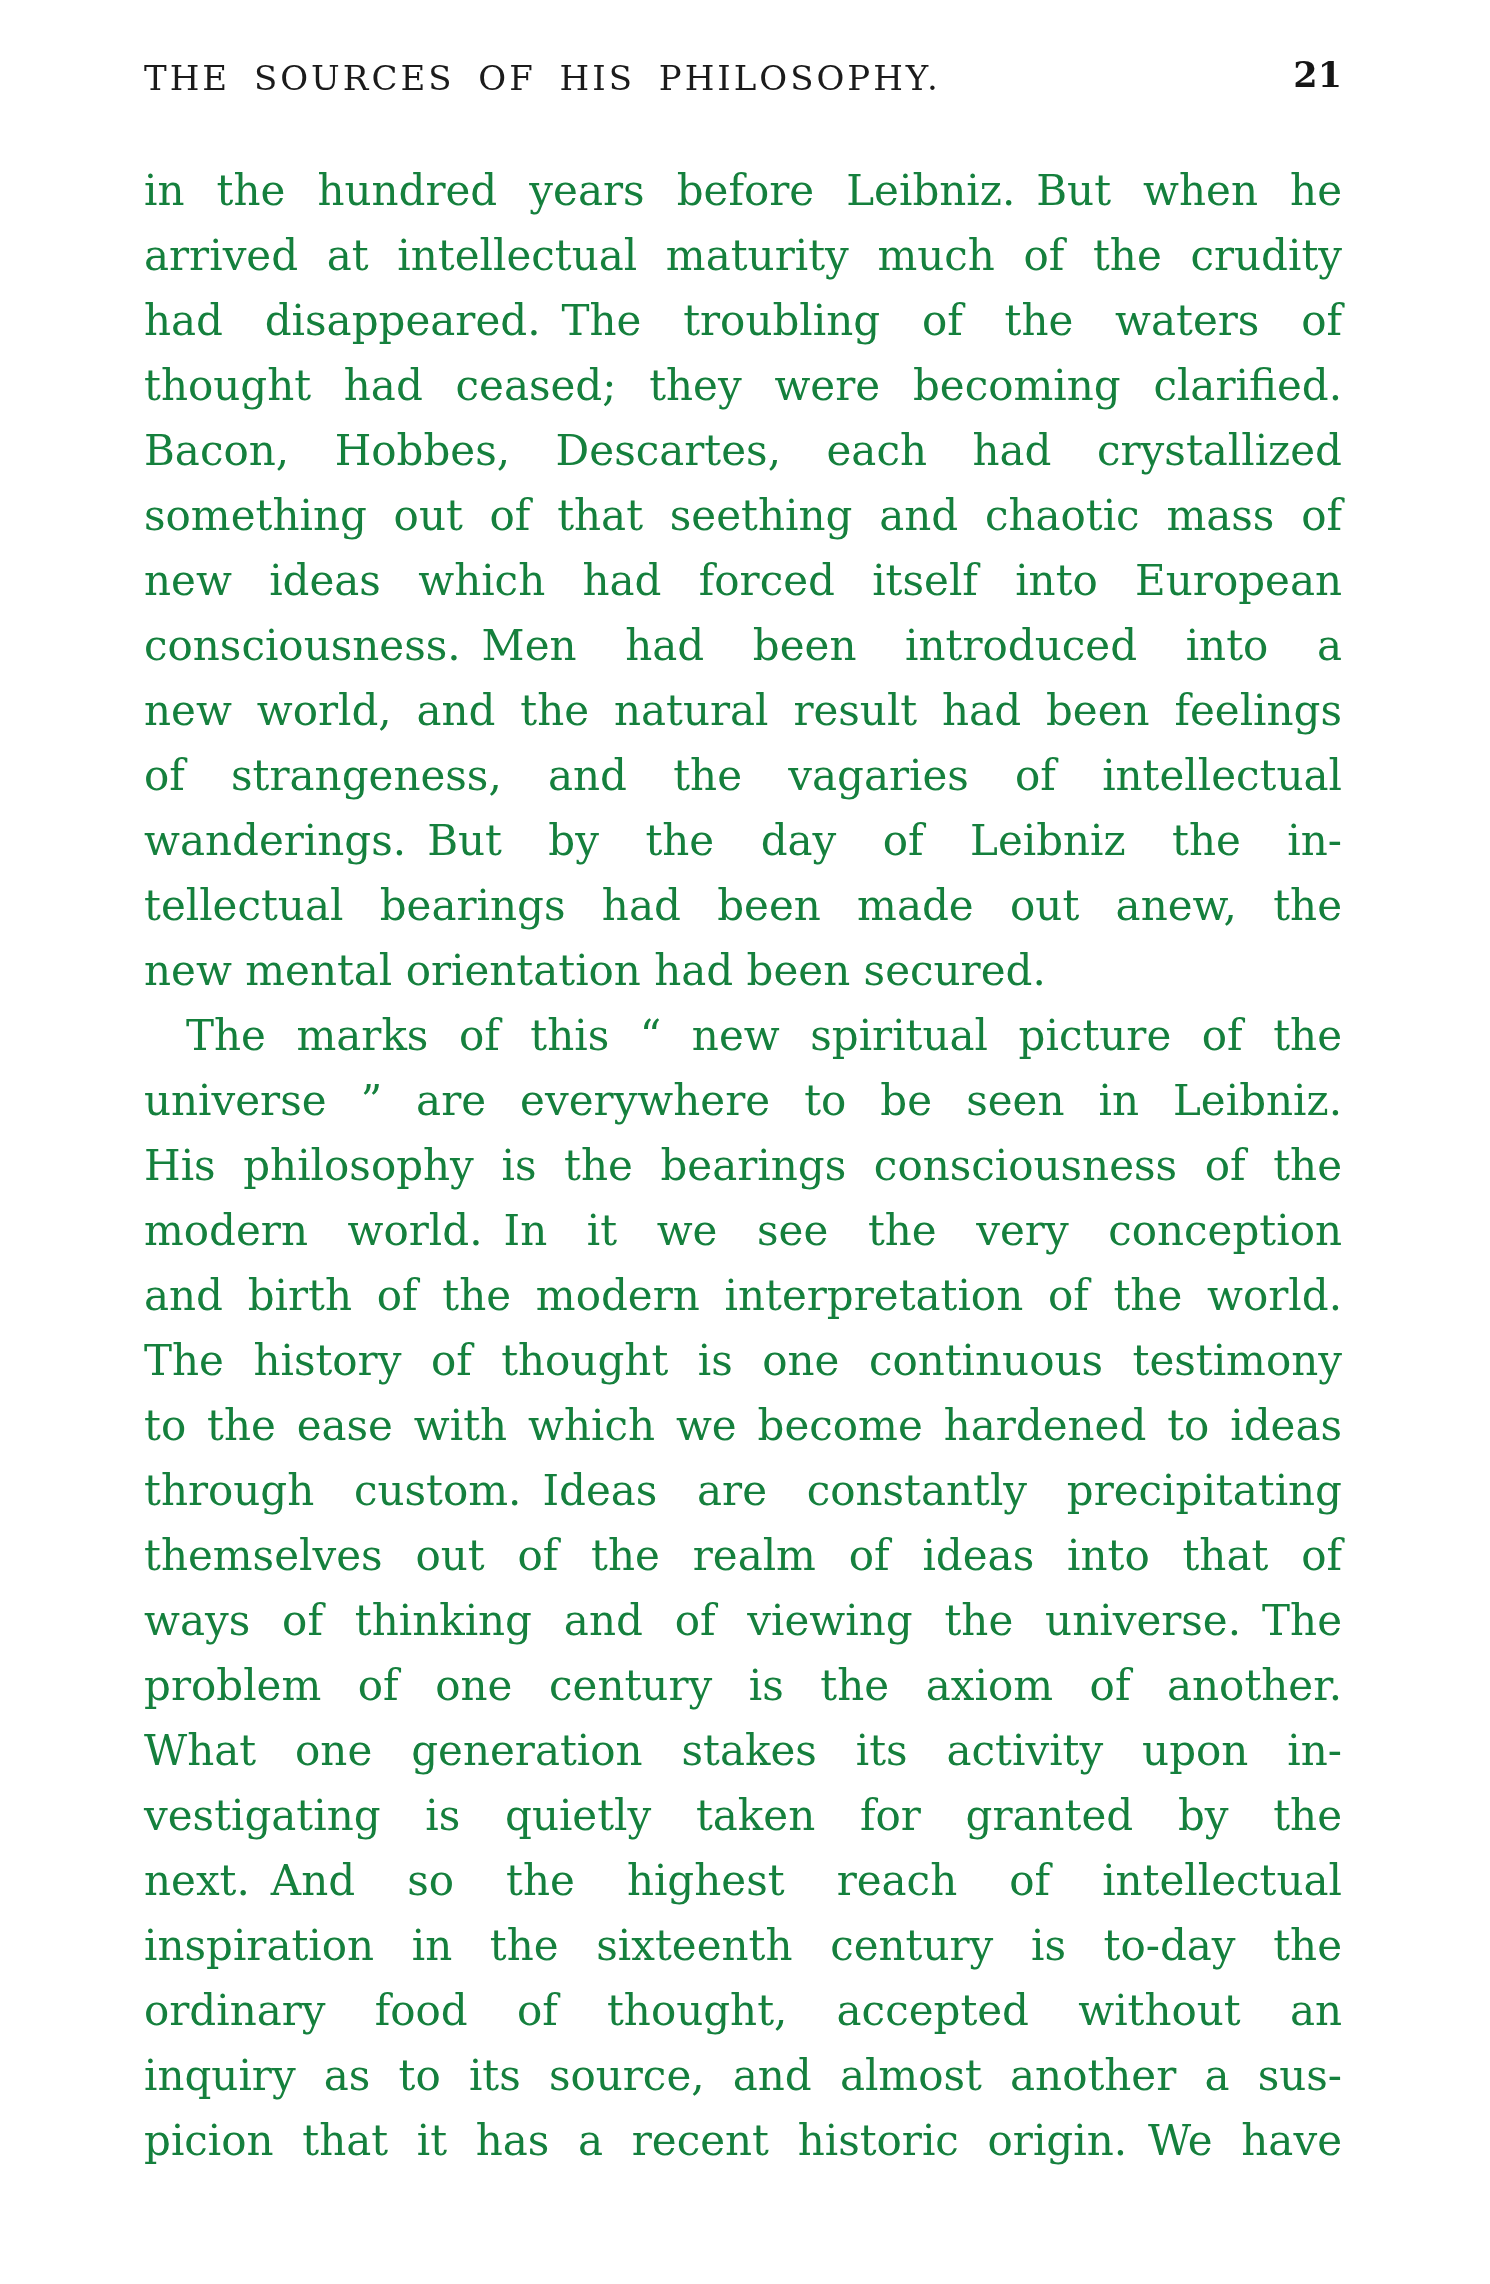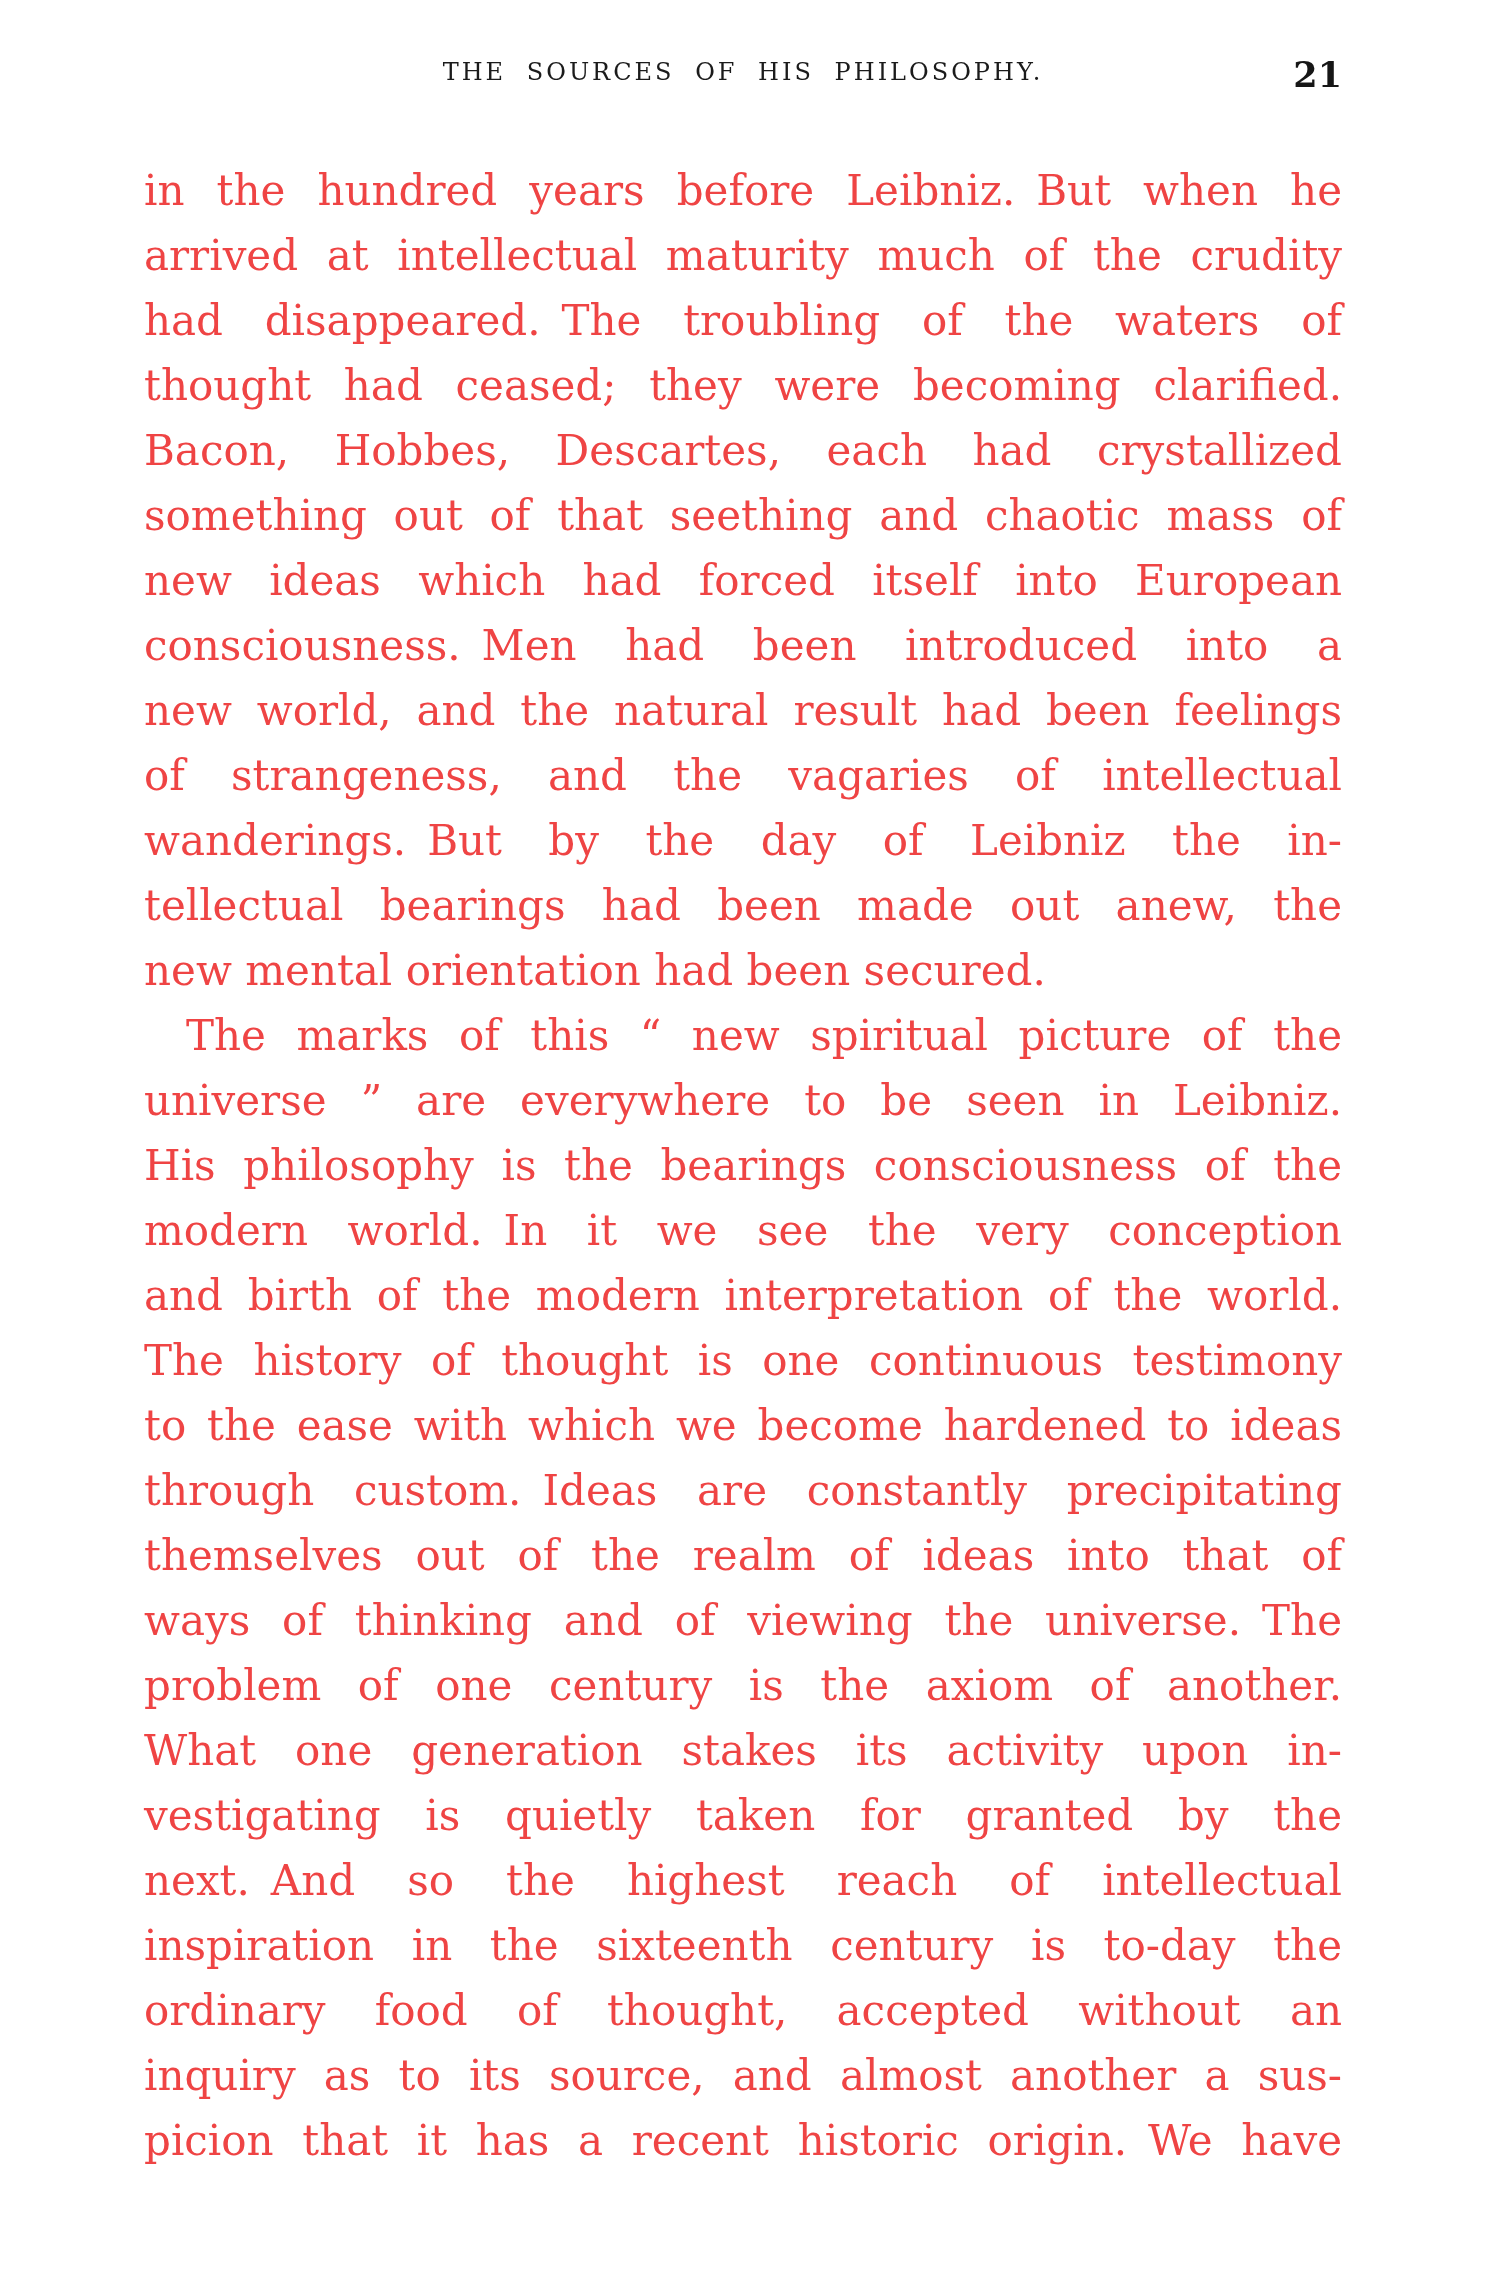--- a/index.html
+++ b/index.html
@@ -22,39 +22,38 @@
     top: 0;
     width: 1198px;
   }
   .header {
     position: relative;
     margin-top: 58px;
     height: 52px;
   }
   .running-head {
     display: block;
-    text-align: center;
-    font-size: 24px;
+    font-size: 34px;
     letter-spacing: 3px;
     word-spacing: 10px;
     color: #1b1b1b;
   }
   .page-number {
     position: absolute;
     right: 0;
     top: -4px;
     font-size: 35px;
     font-weight: 700;
     color: #161616;
   }
   .body-text {
     margin-top: 48px;
     font-size: 42px;
     line-height: 65px;
-    color: #ef4444;
+    color: #15803d;
   }
   .line {
     text-align: justify;
     text-align-last: justify;
     height: 65px;
     white-space: normal;
   }
   .line.end {
     text-align-last: left;
   }

